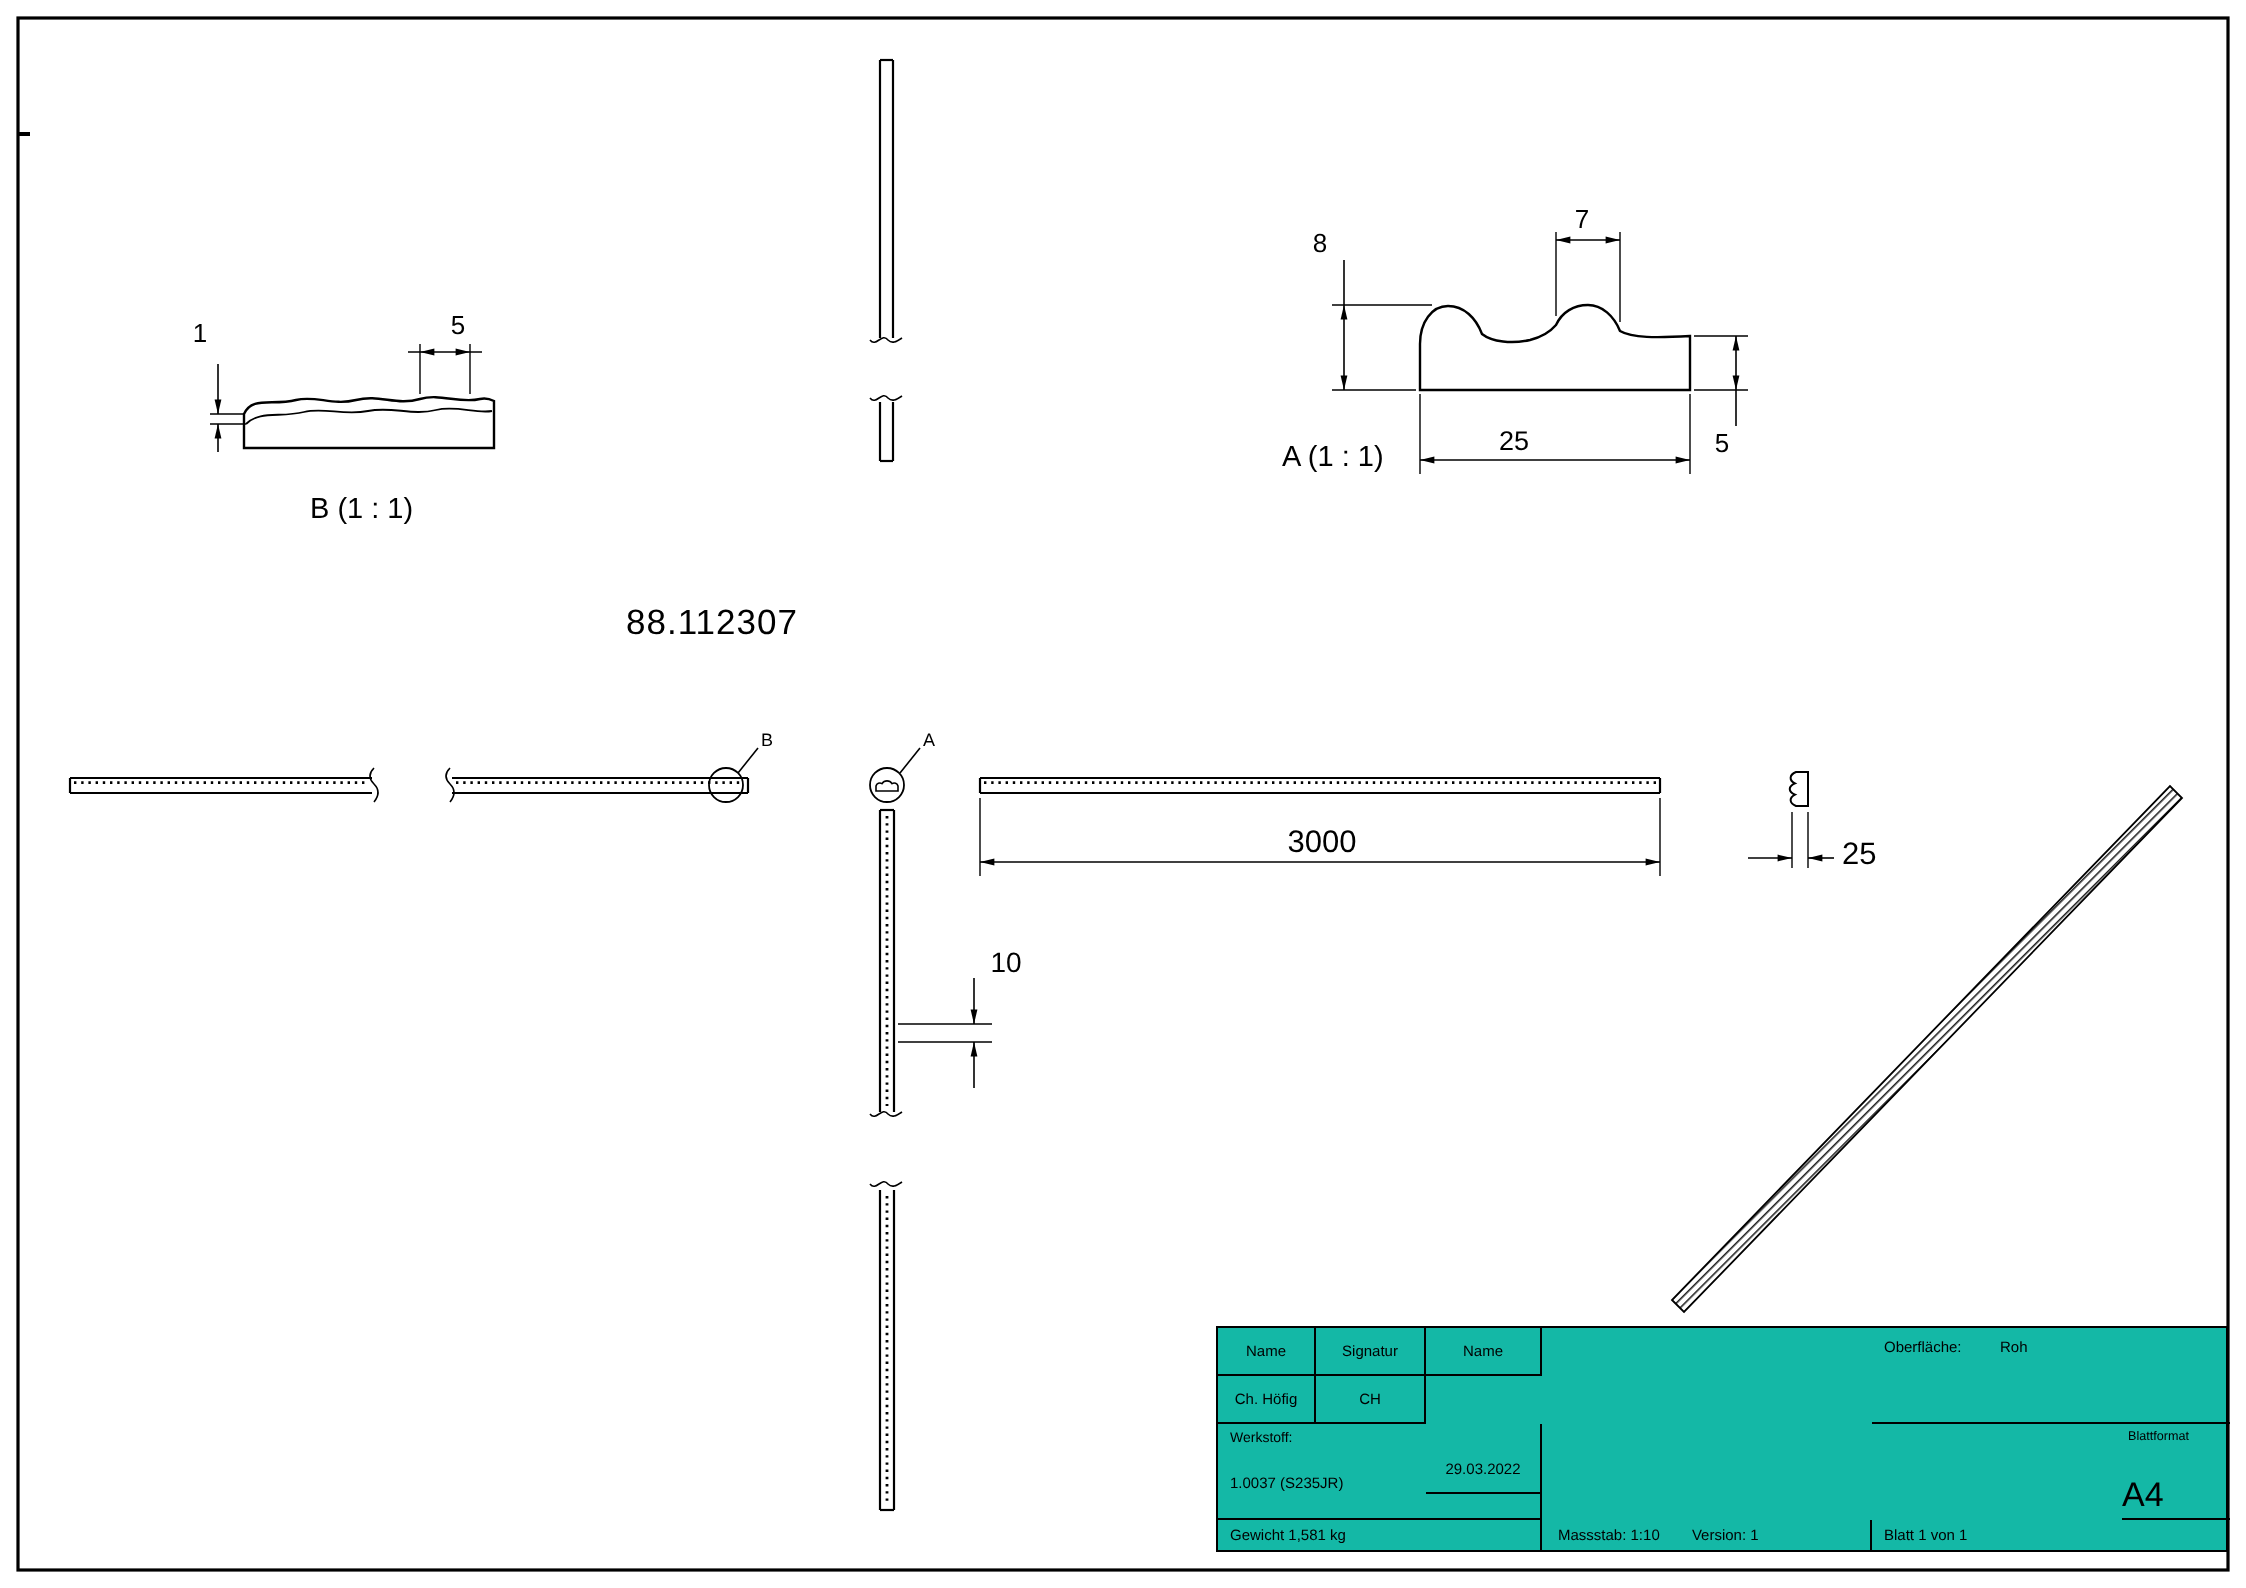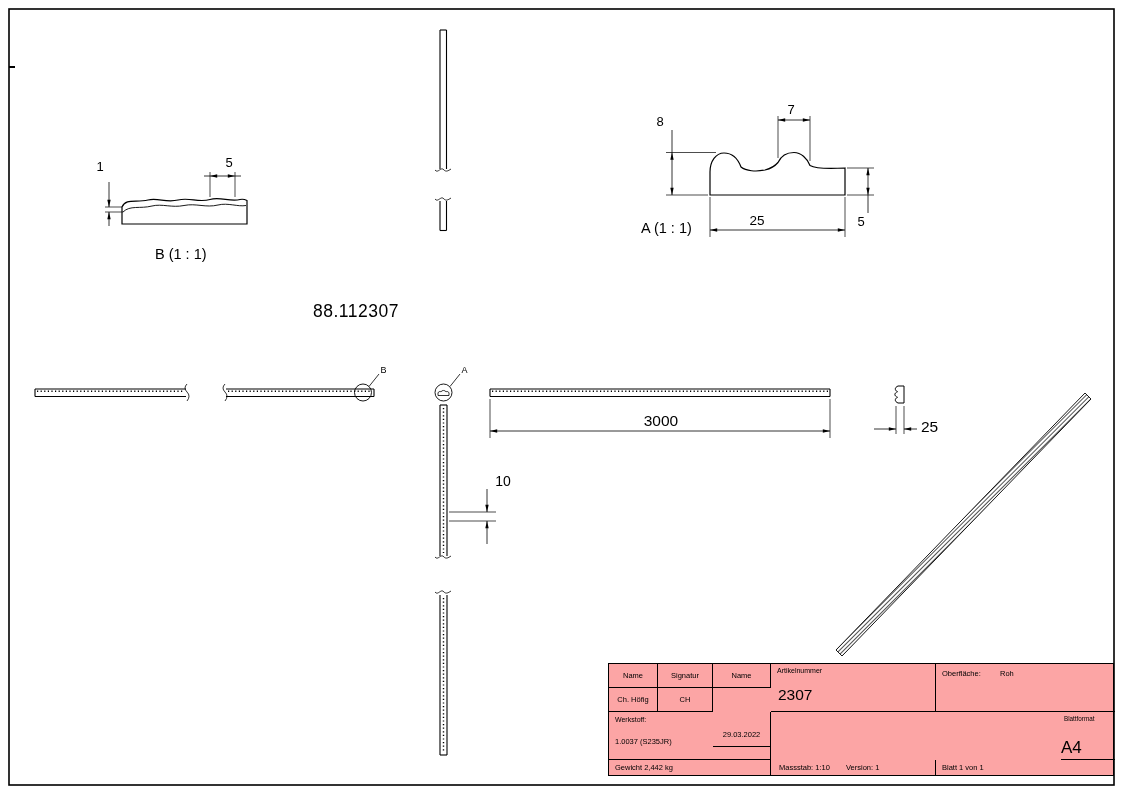--- a/index.html
+++ b/index.html
@@ -1,20 +1,20 @@
 <!DOCTYPE html>
 <html><head>
 <meta charset="utf-8">
 <style>
   html,body{margin:0;padding:0;background:#e8e8e8;}
   #page{position:relative;width:1123px;height:794px;background:#ffffff;overflow:hidden;
         font-family:"Liberation Sans", sans-serif;color:#000;}
   svg text{font-family:"Liberation Sans", sans-serif;fill:#000;}
   
-  .tb{position:absolute;left:608px;top:663px;width:506px;height:113px;border:1px solid #000;box-sizing:border-box;background:#fca5a5;}
+  .tb{position:absolute;left:608px;top:663px;width:506px;height:113px;border:1px solid #000;box-sizing:border-box;background:#14b8a6;}
   .tb .cell{position:absolute;box-sizing:border-box;}
   .br{border-right:1px solid #000;}
   .bb{border-bottom:1px solid #000;}
   .hdr{font-size:7.5px;text-align:center;line-height:23px;}
   .lbl{position:absolute;top:3px;left:5px;font-size:7px;}
   .big{font-size:15.5px;}
   .logo-row{display:flex;align-items:center;height:100%;padding-left:62px;box-sizing:border-box;}
   .brand{font-size:19px;font-weight:bold;color:#1d4f9f;letter-spacing:.3px;line-height:19px;}
   .tagline{font-size:5px;color:#1d4f9f;letter-spacing:.55px;margin-top:1px;white-space:nowrap;}
   .small{font-size:7.5px;}
@@ -182,42 +182,38 @@
   
   <div class="tb">
     <div class="cell hdr br bb" style="left:0;top:0;width:49px;height:24px;">Name</div>
     <div class="cell hdr br bb" style="left:49px;top:0;width:55px;height:24px;">Signatur</div>
     <div class="cell hdr br bb" style="left:104px;top:0;width:58px;height:24px;">Name</div>
 
     <div class="cell hdr br bb" style="left:0;top:24px;width:49px;height:24px;">Ch. Höfig</div>
     <div class="cell hdr br bb" style="left:49px;top:24px;width:55px;height:24px;">CH</div>
     <div class="cell hdr br bb" style="left:104px;top:24px;width:58px;height:24px;margin-top:35px;">29.03.2022</div>
 
-    <div class="cell br bb" style="left:162px;top:0;width:165px;height:48px;">
-      <div class="lbl" style="left:6px;">Artikelnummer</div>
-      <div class="big" style="position:absolute;top:22px;left:7px;">2307</div>
-    </div>
 
     <div class="cell bb" style="left:327px;top:0;width:179px;height:48px;">
       <span style="position:absolute;top:5px;left:6px;font-size:7.5px;">Oberfläche:</span>
       <span style="position:absolute;top:5px;left:64px;font-size:7.5px;">Roh</span>
     </div>
 
     <div class="cell br bb" style="left:0;top:48px;width:162px;height:48px;">
       <div class="lbl" style="left:6px;top:4px;">Werkstoff:</div>
       <div class="small" style="position:absolute;top:25px;left:6px;">1.0037 (S235JR)</div>
     </div>
 
 
     <div class="cell bb" style="left:452px;top:48px;width:54px;height:48px;">
       <div style="position:absolute;top:3px;left:3px;font-size:6.3px;">Blattformat</div>
       <div style="position:absolute;top:26px;width:100%;text-align:left;font-size:17px;">A4</div>
     </div>
 
-    <div class="cell br small" style="left:0;top:96px;width:162px;height:16px;line-height:16px;padding-left:6px;">Gewicht 2,442 kg</div>
+    <div class="cell br small" style="left:0;top:96px;width:162px;height:16px;line-height:16px;padding-left:6px;">Gewicht 1,581 kg</div>
 
     <div class="cell br small" style="left:162px;top:96px;width:165px;height:16px;line-height:16px;">
       <span style="margin-left:8px;">Massstab: 1:10</span>
       <span style="margin-left:14px;">Version: 1</span>
     </div>
 
     <div class="cell small" style="left:327px;top:96px;width:179px;height:16px;line-height:16px;padding-left:6px;">Blatt 1 von 1</div>
   </div>
 
 </div>

